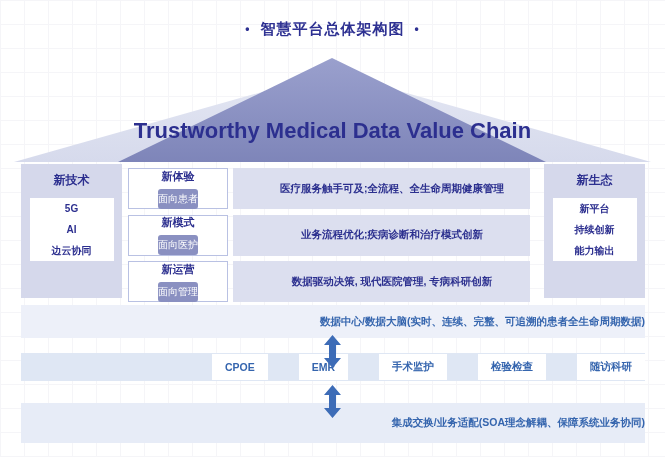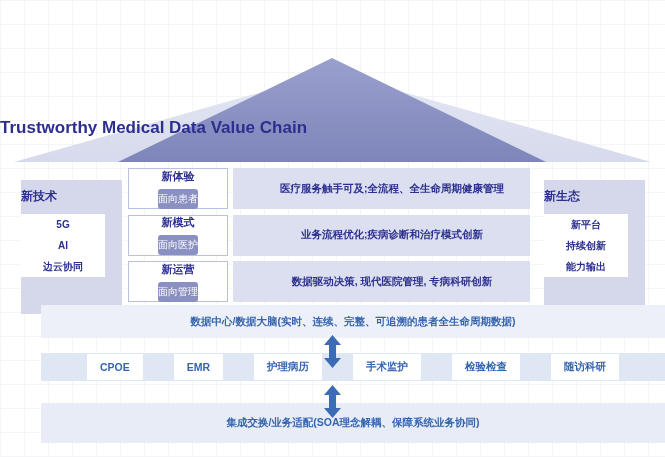--- a/index.html
+++ b/index.html
@@ -42,33 +42,35 @@
   .roof-inner {
     position: absolute;
     left: 118px; top: 58px;
     width: 428px; height: 104px;
     background: linear-gradient(180deg, #9aa0cd, #7e85b9);
     clip-path: polygon(50% 0, 100% 100%, 0 100%);
   }
   .roof-banner {
     position: absolute;
     left: 0; top: 118px; width: 100%;
-    font-size: 17px;
+    text-align: center;
+    font-size: 22px;
     font-weight: bold;
     color: #2c2f8f;
   }
 
   
   .side-panel {
     position: absolute;
-    top: 180px;
+    top: 164px;
     width: 101px; height: 134px;
     background: #d5d8eb;
     display: flex;
     flex-direction: column;
+    align-items: center;
     padding: 8px 0 10px 0;
   }
   .side-panel.left  { left: 21px; }
   .side-panel.right { left: 544px; }
   .panel-header {
     font-size: 12px;
     font-weight: bold;
     color: #2c2f8f;
     margin-bottom: 9px;
   }
@@ -118,24 +120,23 @@
     font-weight: bold;
     color: #2c308f;
     text-align: left;
     padding-left: 21px;
   }
 
   
   .bar {
     position: absolute;
     left: 21px; width: 624px;
-    display: flex; align-items: center; justify-content: center;
+    display: flex; align-items: center; justify-content: flex-end;
     font-size: 10.5px; font-weight: bold;
     color: #3565ae;
-    margin-left: 20px;
   }
   .bar1 { top: 305px; height: 33px; background: #edf0f9; }
   .bar2 { top: 353px; height: 28px; background: #dfe7f4; gap: 31px; }
   .bar3 { top: 403px; height: 40px; background: #e7ecf7; }
 
   .sys-box {
     background: #ffffff;
     height: 26px;
     padding: 0 13px;
     display: flex; align-items: center; justify-content: center;
@@ -147,20 +148,23 @@
   
   .v-arrow { position: absolute; left: 324px; width: 17px; height: 33px; z-index: 2; }
   .v-arrow.a1 { top: 335px; }
   .v-arrow.a2 { top: 385px; }
 </style>
 </head>
 <body>
 
 <div class="canvas">
 
+  <div class="title">
+    <span class="dot">•</span><span>智慧平台总体架构图</span><span class="dot">•</span>
+  </div>
 
   <div class="roof-outer"></div>
   <div class="roof-inner"></div>
   <div class="roof-banner">Trustworthy Medical Data Value Chain</div>
 
   <div class="side-panel left">
     <div class="panel-header">新技术</div>
     <div class="panel-box">5G</div>
     <div class="panel-box">AI</div>
     <div class="panel-box">边云协同</div>
@@ -201,21 +205,20 @@
     <span>数据中心/数据大脑(实时、连续、完整、可追溯的患者全生命周期数据)</span>
   </div>
 
   <svg class="v-arrow a1" viewBox="0 0 17 33">
     <path d="M8.5 0 L17 10 H12 V23 H17 L8.5 33 L0 23 H5 V10 H0 Z" fill="#3d6cb7"></path>
   </svg>
 
   <div class="bar bar2">
     <div class="sys-box">CPOE</div>
     <div class="sys-box">EMR</div>
-    <div class="sys-box">护理病历</div>
     <div class="sys-box">手术监护</div>
     <div class="sys-box">检验检查</div>
     <div class="sys-box">随访科研</div>
   </div>
 
   <svg class="v-arrow a2" viewBox="0 0 17 33">
     <path d="M8.5 0 L17 10 H12 V23 H17 L8.5 33 L0 23 H5 V10 H0 Z" fill="#3d6cb7"></path>
   </svg>
 
   <div class="bar bar3">

